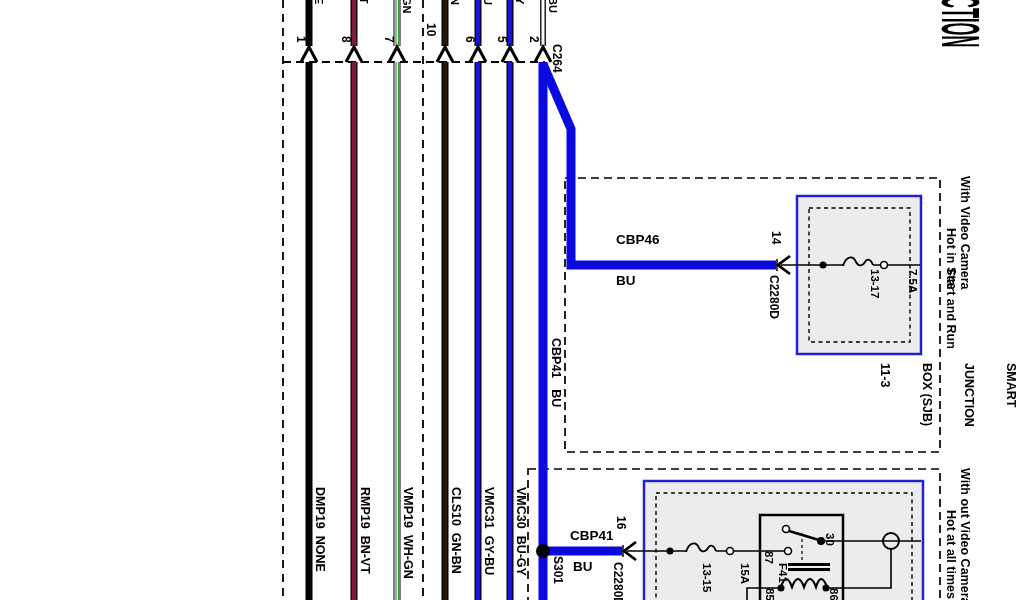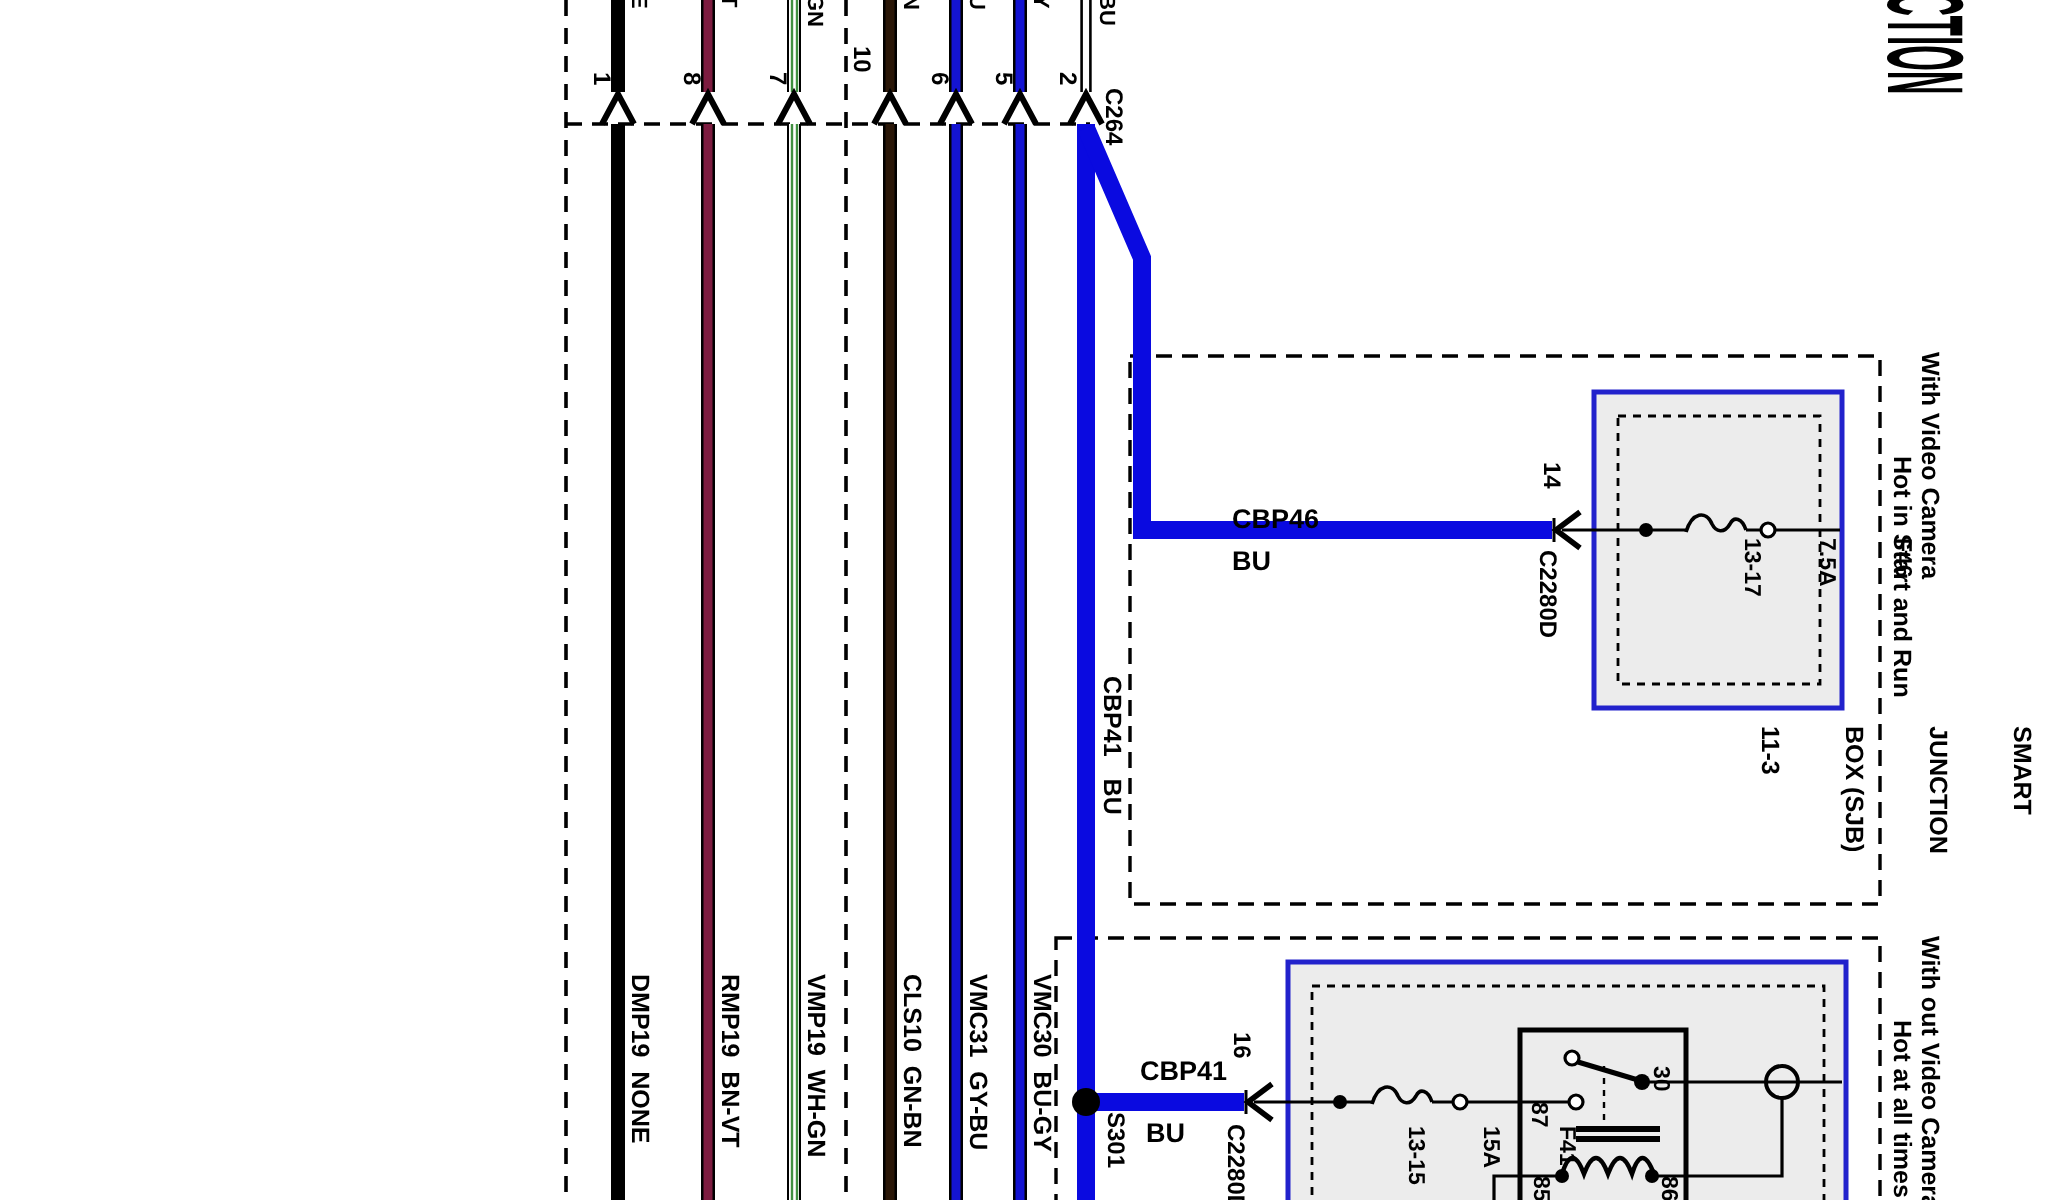--- a/index.html
+++ b/index.html
@@ -177,21 +177,21 @@
 <div class="vt lbl" style="left:358px;top:487px;">RMP19  BN-VT</div>
 <div class="vt lbl" style="left:401px;top:487px;">VMP19  WH-GN</div>
 <div class="vt lbl" style="left:449px;top:487px;">CLS10  GN-BN</div>
 <div class="vt lbl" style="left:482px;top:487px;">VMC31  GY-BU</div>
 <div class="vt lbl" style="left:514px;top:487px;">VMC30  BU-GY</div>
 
 <div class="vt lbl" style="left:549px;top:338px;"><span class="gap2">CBP41</span><span>BU</span></div>
 
 <div class="vt conn" style="left:551px;top:556px;">S301</div>
 
-<div class="ht wname" style="left:616px;top:252px;">CBP46</div>
+<div class="ht wname" style="left:616px;top:232px;">CBP46</div>
 <div class="ht wname" style="left:616px;top:273px;">BU</div>
 
 <div class="ht wname" style="left:570px;top:528px;">CBP41</div>
 <div class="ht wname" style="left:573px;top:559px;">BU</div>
 
 <div class="vt pin" style="left:769px;top:231px;">14</div>
 <div class="vt conn" style="left:767px;top:275px;">C2280D</div>
 
 <div class="vt pin" style="left:614px;top:516px;">16</div>
 <div class="vt conn" style="left:611px;top:562px;">C2280D</div>

